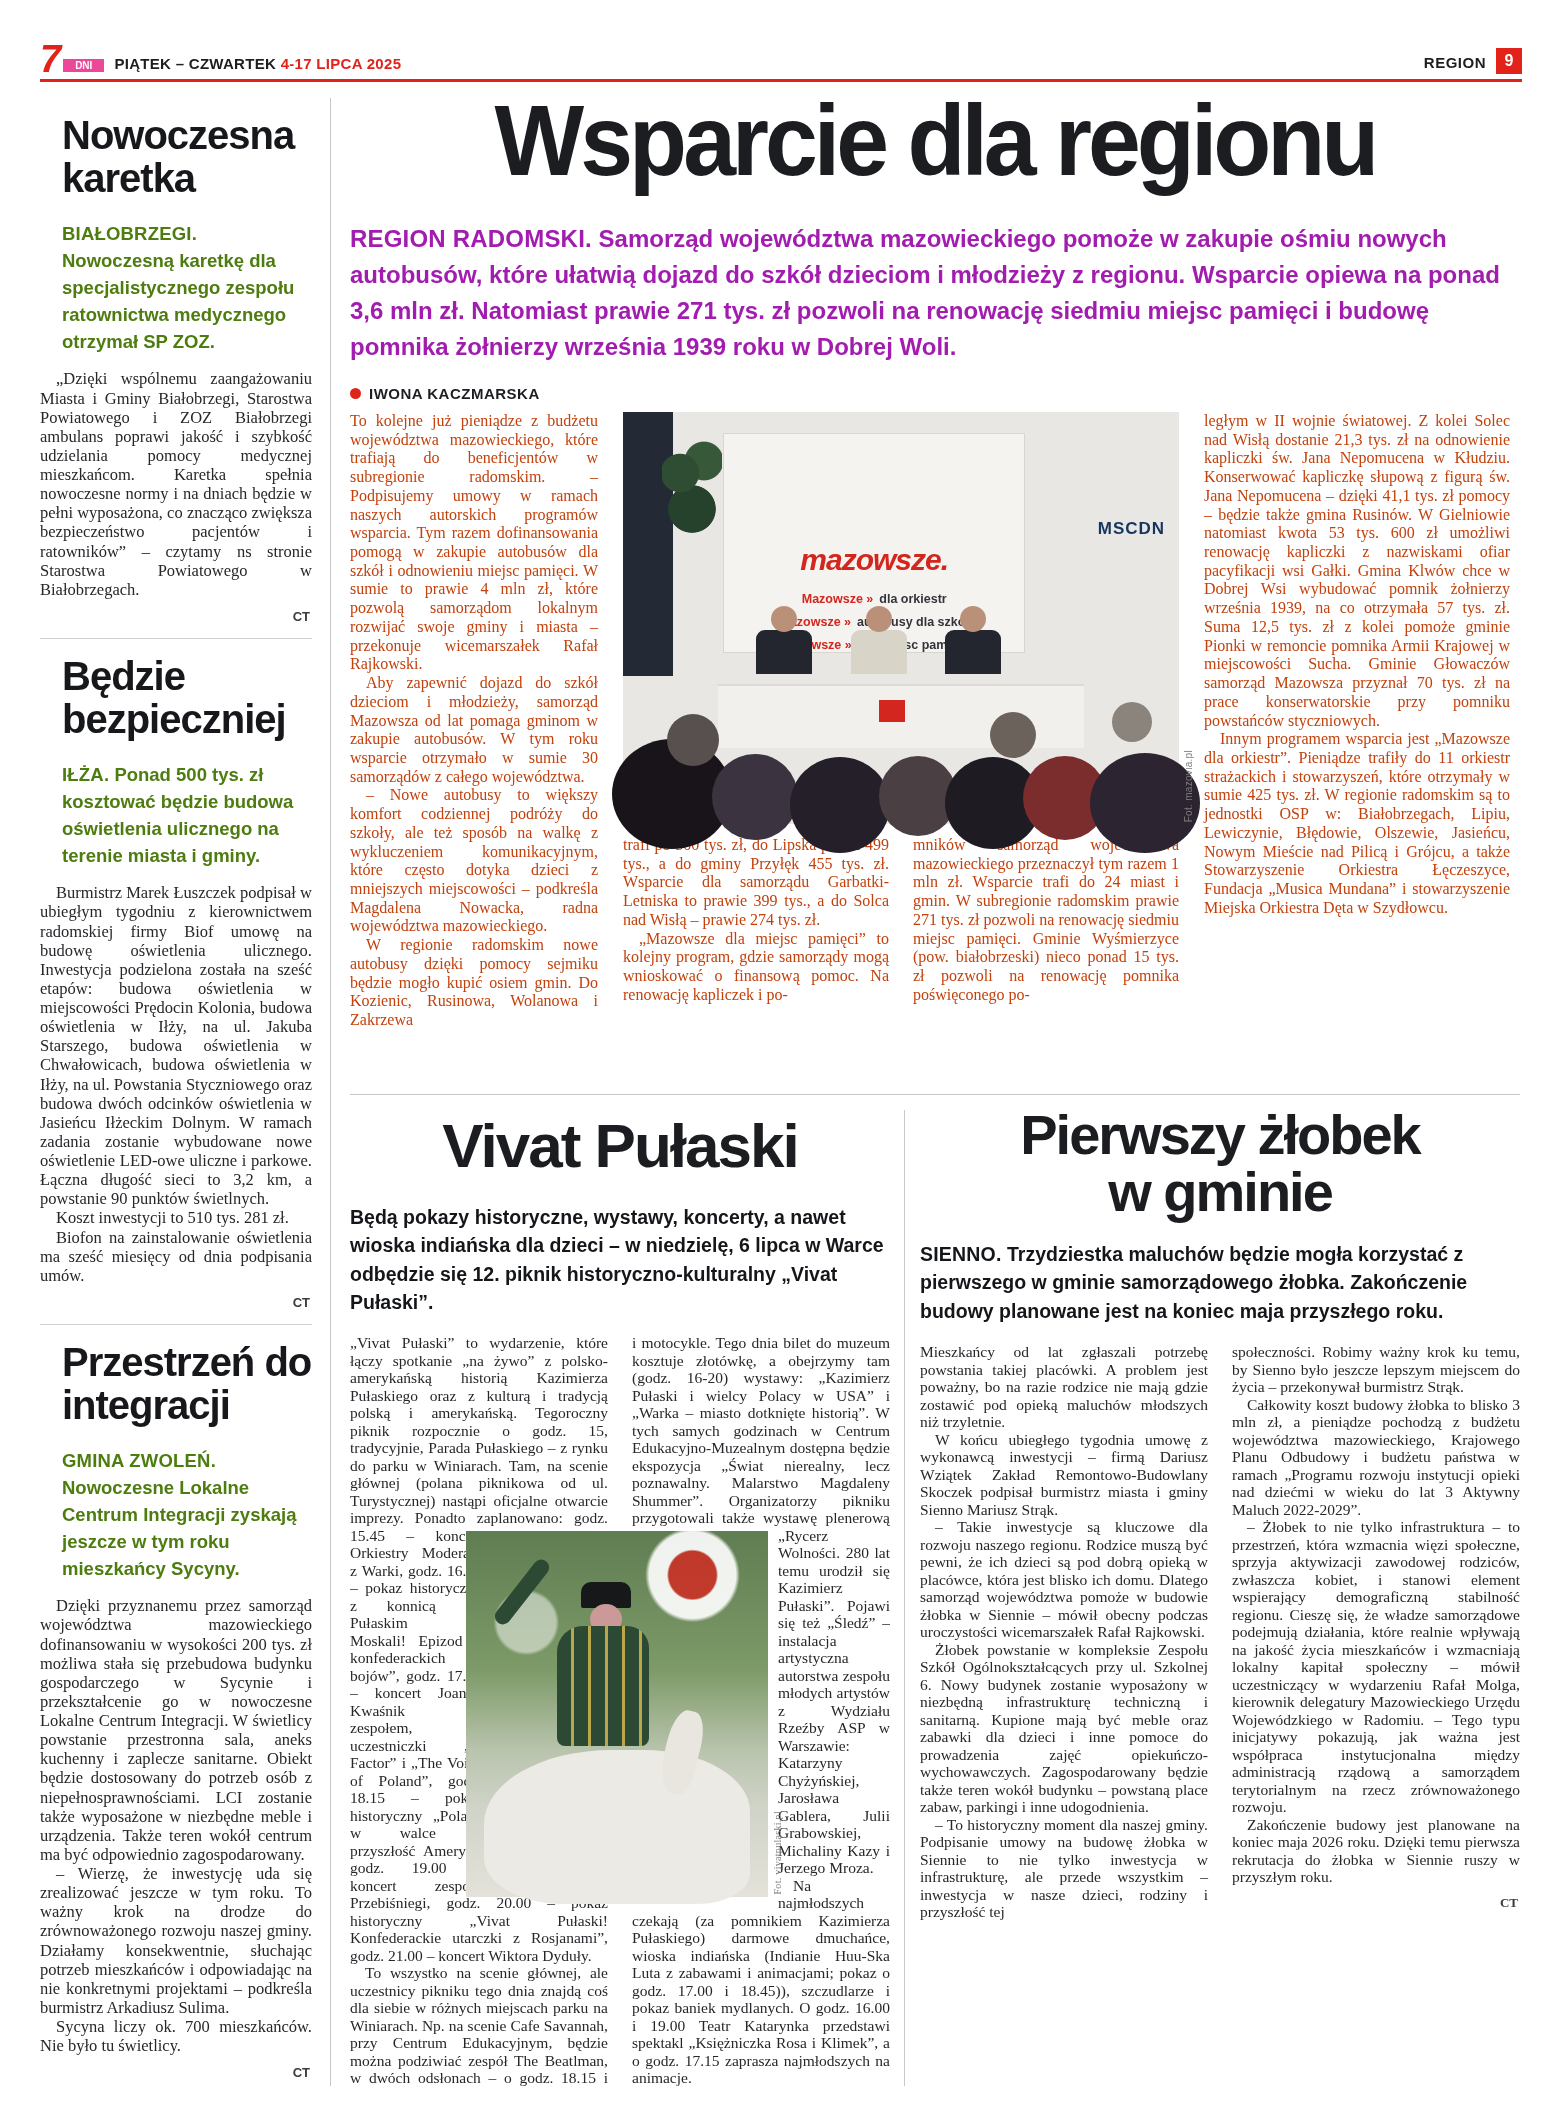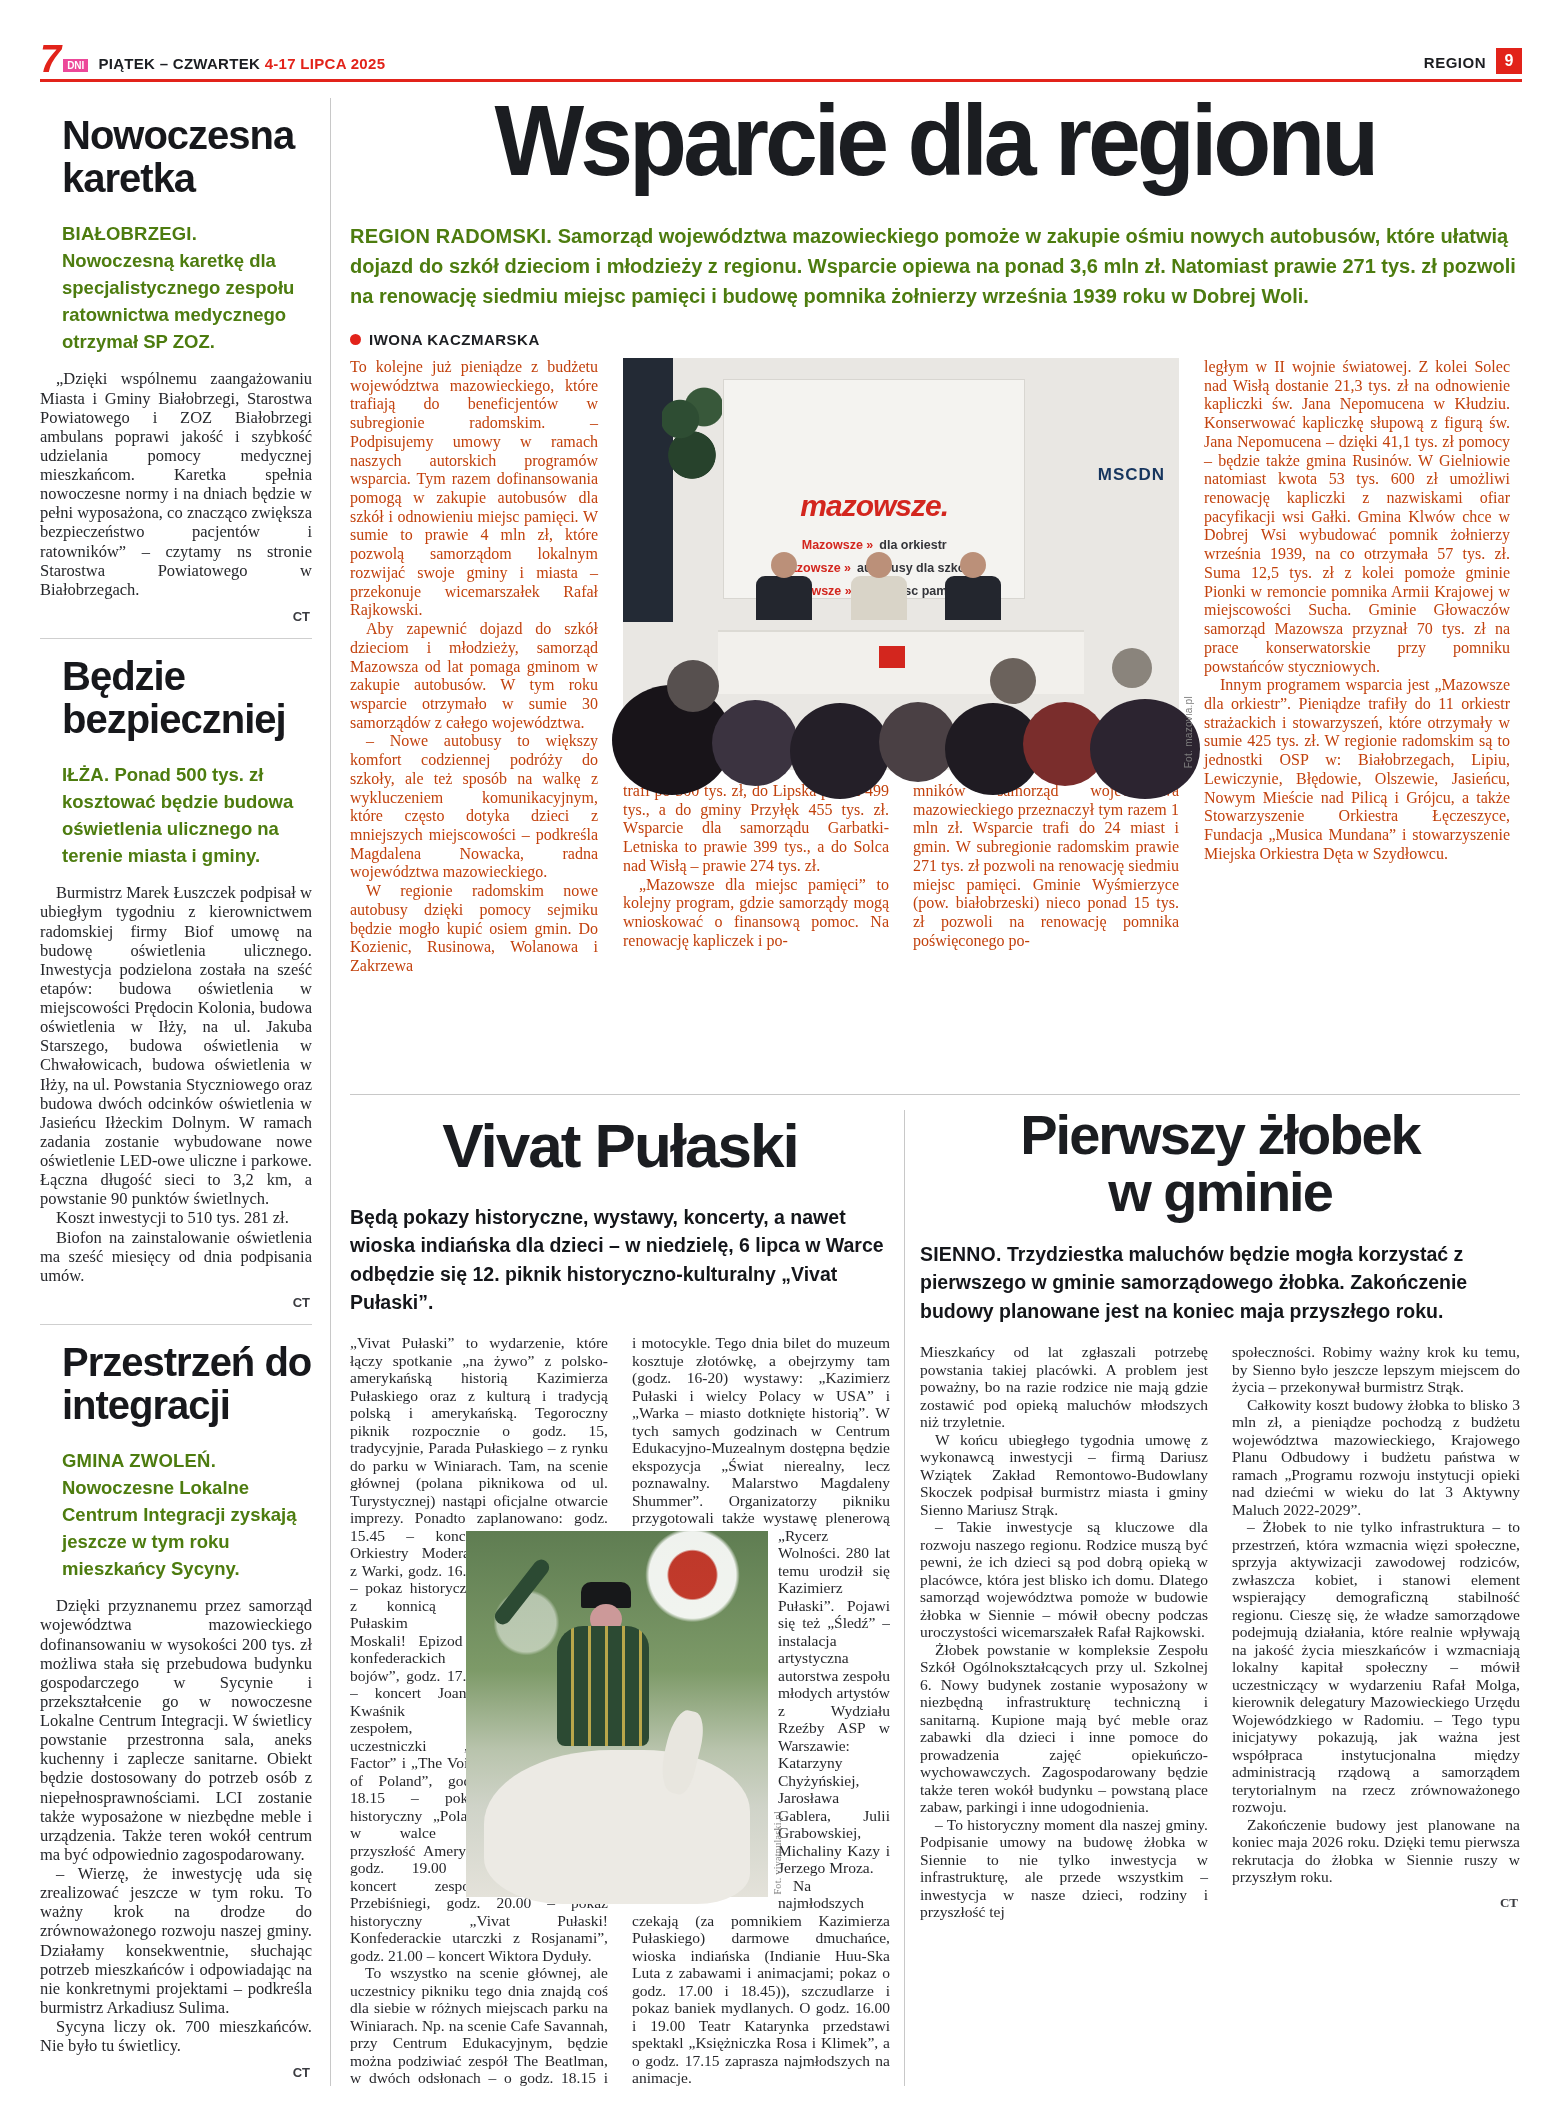--- a/index.html
+++ b/index.html
@@ -4,21 +4,21 @@
 <style>
   html,body{margin:0;padding:0}
   body{width:1558px;height:2102px;position:relative;background:#fff;overflow:hidden;
        font-family:"Liberation Sans",sans-serif;color:#1c1e22}
   
   .masthead{position:absolute;left:40px;top:44px;width:1482px;height:38px;
             border-bottom:3px solid #e2231a;display:flex;align-items:flex-end;
             justify-content:space-between;padding-bottom:5px;box-sizing:border-box}
   .mh-left{display:flex;align-items:flex-end;gap:10px}
   .l7{color:#e2231a;font-size:38px;font-weight:bold;line-height:.8;font-style:italic}
-  .ldni{background:#ec4899;color:#fff;font-size:10px;font-weight:bold;padding:1px 4px;margin-left:-8px;margin-bottom:2px}
+  .ldni{background:#ec4899;color:#fff;font-size:10px;font-weight:bold;padding:1px 12px;margin-left:-8px;margin-bottom:2px}
   .issue{font-size:15px;font-weight:bold;letter-spacing:.3px;margin-bottom:2px}
   .issue .red{color:#e2231a}
   .mh-right{display:flex;align-items:flex-end;gap:10px}
   .section-lbl{font-size:15px;font-weight:bold;letter-spacing:.5px;margin-bottom:3px}
   .pagebox{width:26px;height:26px;background:#e2231a;color:#fff;font-size:16px;font-weight:bold;
            display:flex;align-items:center;justify-content:center}
   
   .vrule{position:absolute;width:1px;background:#c8c8c8}
   .hrule{position:absolute;height:1px;background:#c8c8c8}
   
@@ -27,21 +27,21 @@
   .rail .lead{font-size:18.5px;font-weight:bold;line-height:1.46;margin:12px 0 14px 22px;color:#4d7c0f}
   .rail .lead .loc{letter-spacing:.2px}
   .railbody{font-family:"Liberation Serif",serif;font-size:16.5px;line-height:1.16;text-align:justify;color:#26272b}
   .railbody p{margin:0;text-indent:16px}
   .sig{font-size:13px;font-weight:bold;text-align:right;color:#3a3b40;margin:10px 2px 14px 0}
   .rail-sep{border:0;border-top:1px solid #cfcfcf;margin:6px 0 4px 0}
   
   .mainz{position:absolute;left:350px;top:90px;width:1170px}
   .mainz h1{margin:0;text-align:center;font-size:95px;font-weight:bold;letter-spacing:-4px;
             line-height:1;color:#1b1d21;transform:scaleY(1.06);transform-origin:top}
-  .main-lead{margin:36px 4px 0 0;font-size:20px;font-weight:bold;line-height:1.5;color:#4d7c0f}
+  .main-lead{margin:36px 4px 0 0;font-size:24px;font-weight:bold;line-height:1.5;color:#a21caf}
   .byline{display:flex;align-items:center;gap:8px;margin:20px 0 10px 0}
   .byline .dot{width:11px;height:11px;border-radius:50%;background:#e2231a}
   .byline .name{font-size:15px;font-weight:bold;letter-spacing:.5px}
   .main-body{display:flex;gap:25px;height:658px;overflow:hidden}
   .mcol{font-family:"Liberation Serif",serif;font-size:16px;line-height:1.17;text-align:justify;color:#c2410c}
   .mcol p{margin:0;text-indent:16px}
   .mcol p.noind{text-indent:0}
   .mc1{width:248px}
   .mcmid{width:556px;flex:none}
   .mc4{width:306px}

